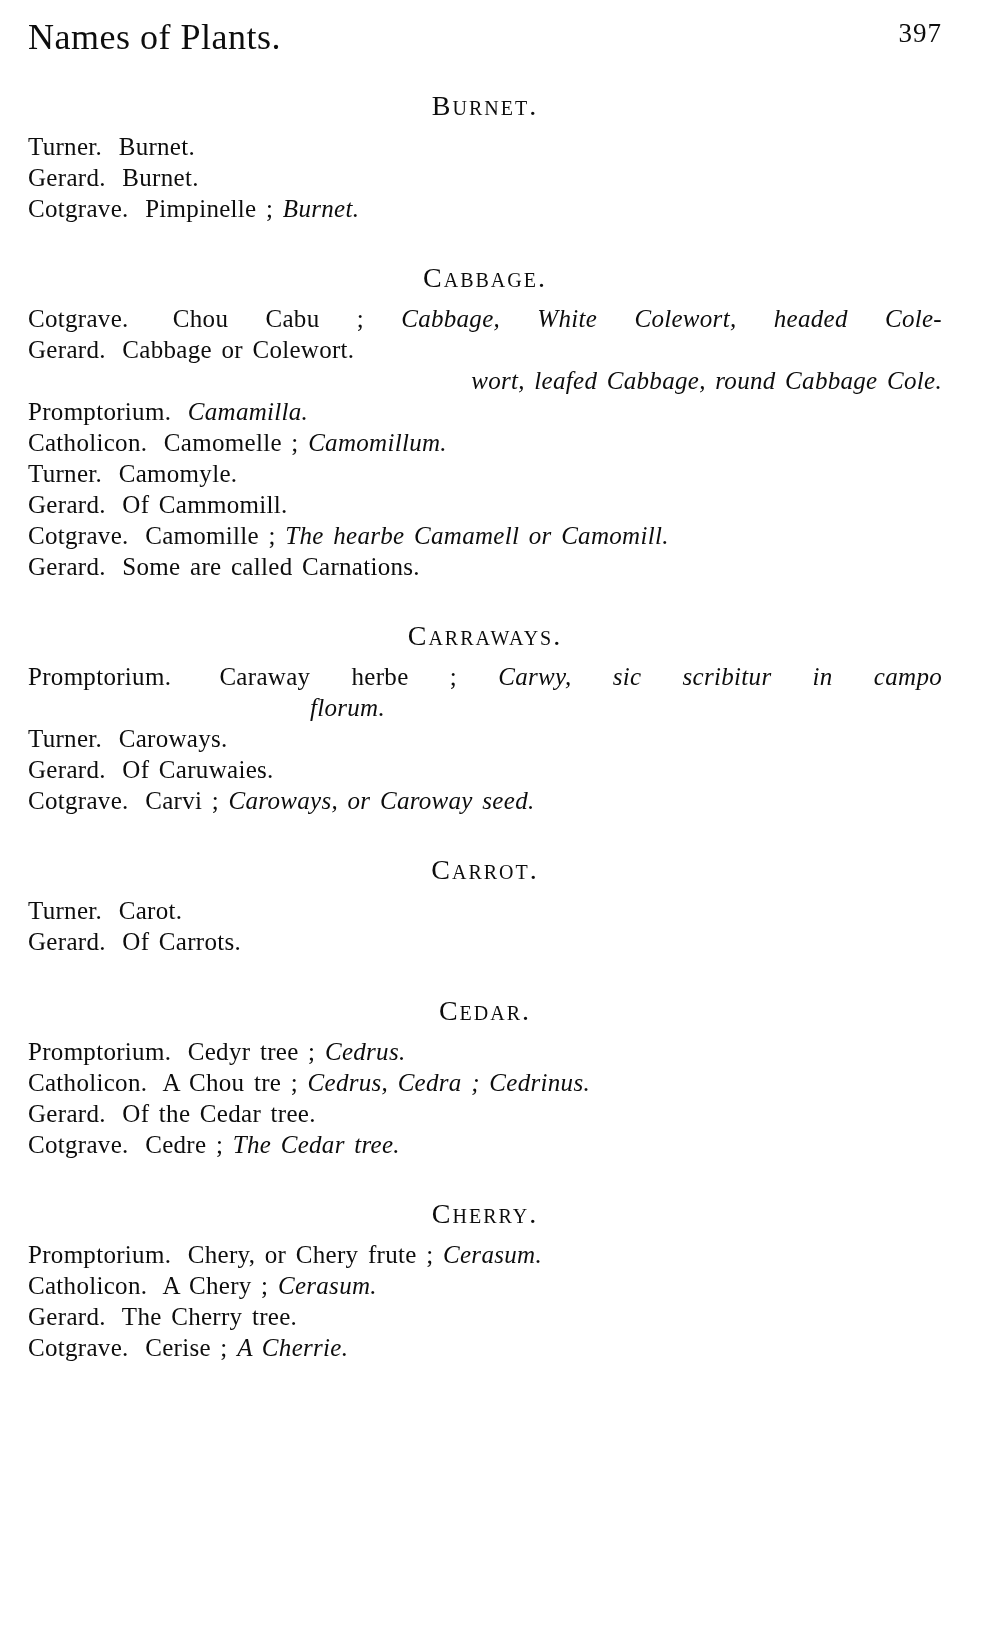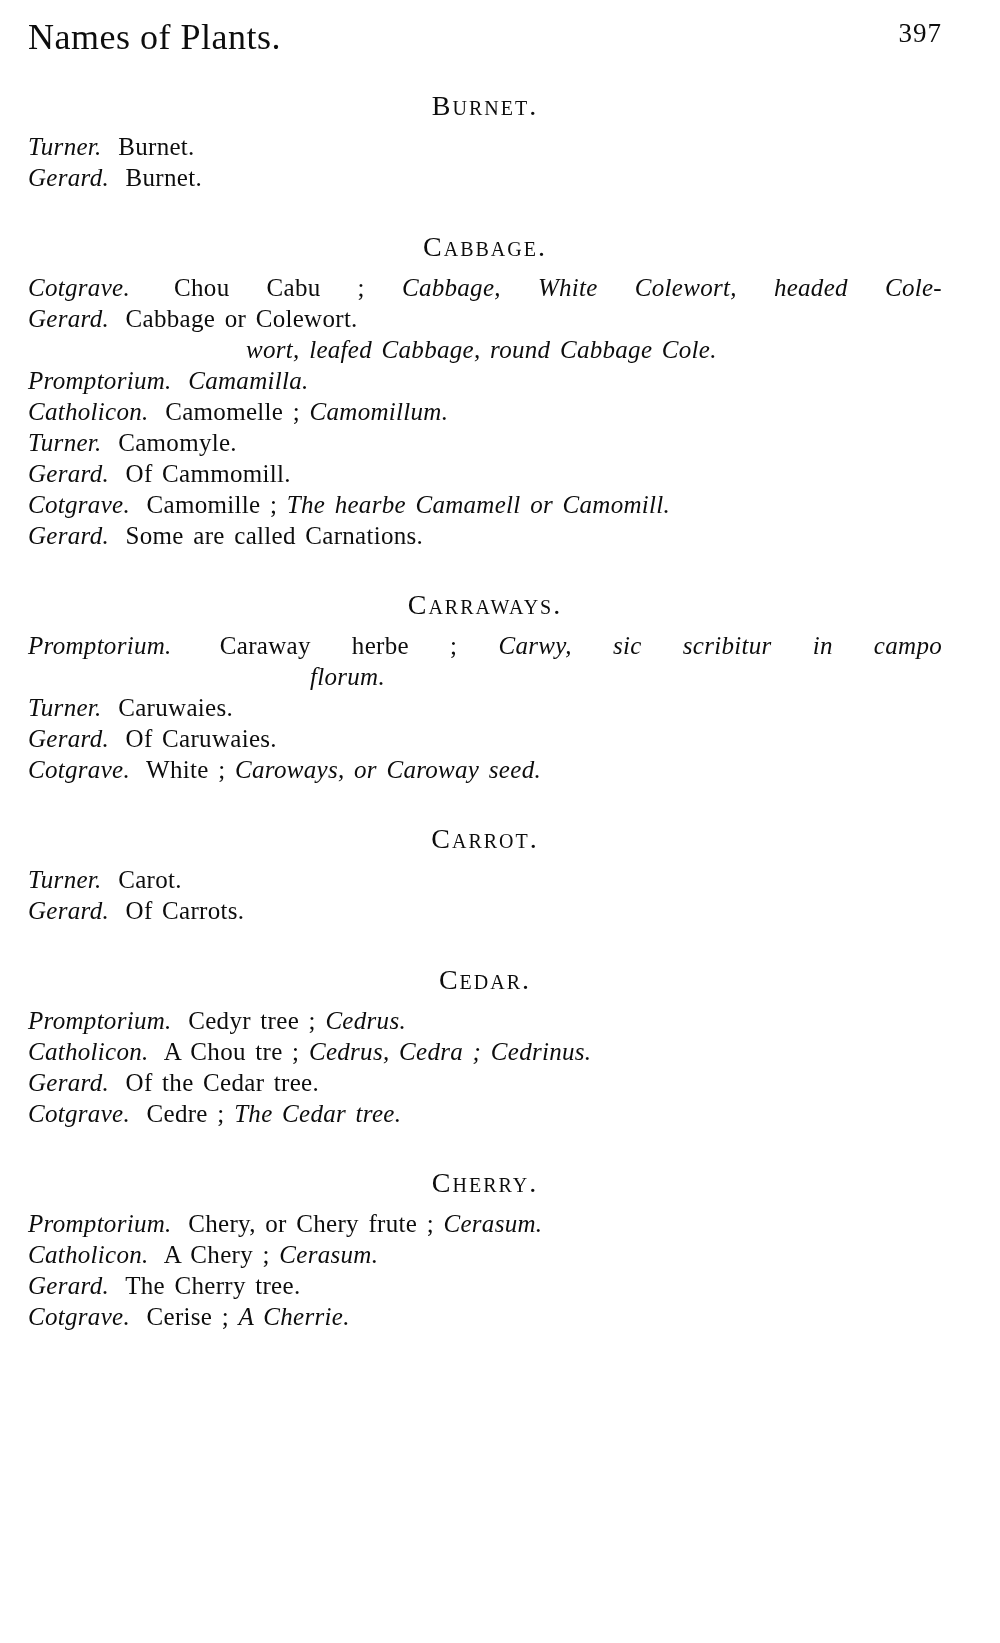--- a/index.html
+++ b/index.html
@@ -48,24 +48,23 @@
     white-space: normal;
     text-align: justify;
     text-align-last: justify;
   }
   .entry-cont {
     font-size: 25px;
     line-height: 31px;
     letter-spacing: 0.3px;
     word-spacing: 3px;
   }
-  .cont-cabbage { padding-left: 218px; }
+  .cont-cabbage { padding-left: 218px; text-align: right; }
   .cont-florum  { padding-left: 282px; }
   .src {
-    font-style: italic;
     margin-right: 7px;
     margin-top: 20px;
   }
   .rom { font-style: normal; }
   .ital { font-style: italic; }
   .rom:empty, .ital:empty { display: none; }
 </style>
 </head>
 <body>
 
@@ -81,20 +80,25 @@
     <div class="entry">
       <span class="src">Turner.</span>
       <span class="rom">Burnet.</span>
       
     </div>
     <div class="entry">
       <span class="src">Gerard.</span>
       <span class="rom">Burnet.</span>
       
     </div>
+    <div class="entry">
+      <span class="src">Cotgrave.</span>
+      <span class="rom">Pimpinelle ;</span>
+      <span class="ital">Burnet.</span>
+    </div>
   </section>
 
   <section>
     <h2 class="section-heading">Cabbage.</h2>
     <div class="entry justify-line">
       <span class="src">Cotgrave.</span>
       <span class="rom">Chou Cabu ;</span>
       <span class="ital">Cabbage, White Colewort, headed Cole-</span>
     </div>
     <div class="entry">
@@ -148,31 +152,31 @@
     <div class="entry justify-line">
       <span class="src">Promptorium.</span>
       <span class="rom">Caraway herbe ;</span>
       <span class="ital">Carwy, sic scribitur in campo</span>
     </div>
     <div class="entry-cont cont-florum">
       <span class="ital">florum.</span>
     </div>
     <div class="entry">
       <span class="src">Turner.</span>
-      <span class="rom">Caruwaies.</span>
+      <span class="rom">Caroways.</span>
       
     </div>
     <div class="entry">
       <span class="src">Gerard.</span>
       <span class="rom">Of Caruwaies.</span>
       
     </div>
     <div class="entry">
       <span class="src">Cotgrave.</span>
-      <span class="rom">White ;</span>
+      <span class="rom">Carvi ;</span>
       <span class="ital">Caroways, or Caroway seed.</span>
     </div>
   </section>
 
   <section>
     <h2 class="section-heading">Carrot.</h2>
     <div class="entry">
       <span class="src">Turner.</span>
       <span class="rom">Carot.</span>
       

